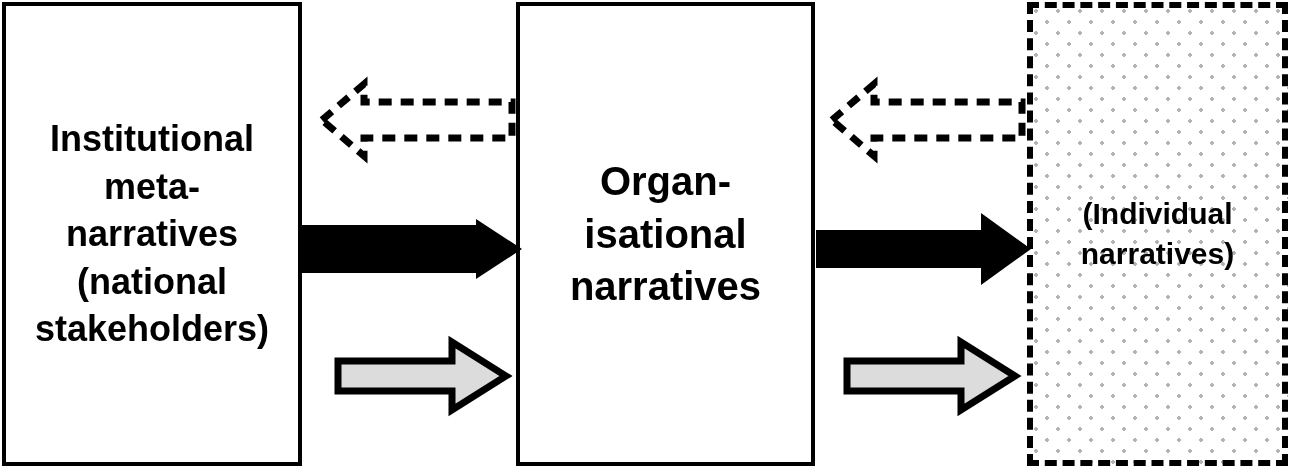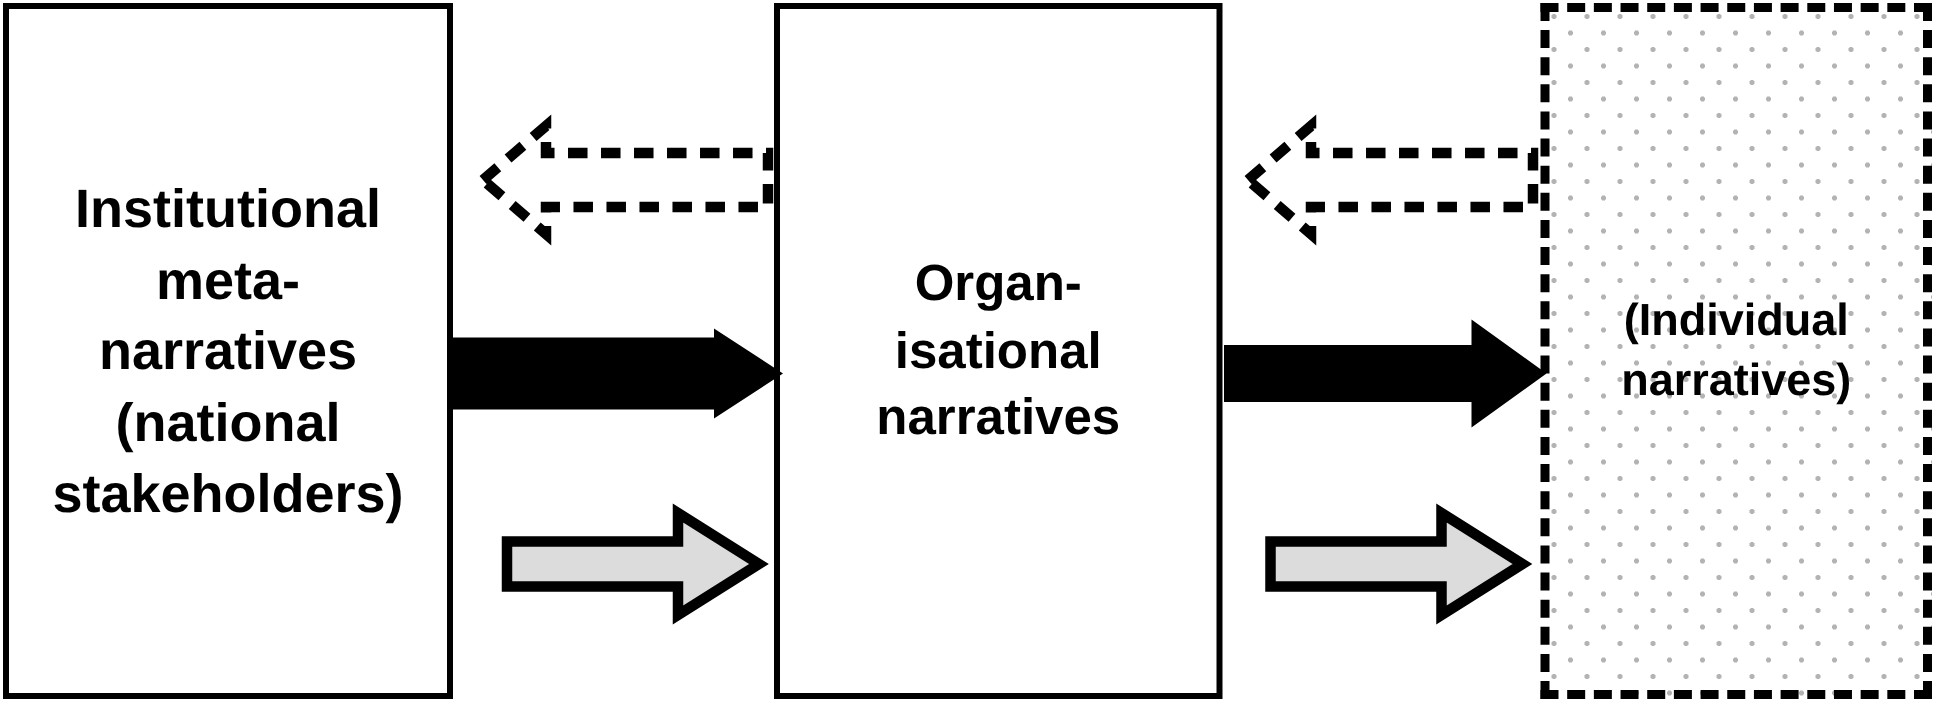--- a/index.html
+++ b/index.html
@@ -47,21 +47,21 @@
     background-position: 0 0, 11px 11px;
   }
 
   #box-institutional {
     left: 2px;  top: 2px;  width: 300px;  height: 464px;
     font-size: 36px;
     line-height: 1.32;
   }
   #box-organisational {
     left: 516px; top: 2px; width: 299px; height: 464px;
-    font-size: 34px;
+    font-size: 40px;
     line-height: 1.32;
   }
   #box-individual {
     left: 1027px; top: 2px; width: 261px; height: 464px;
     font-size: 30px;
     line-height: 1.32;
   }
 
   .box-label {
     padding: 0 10px;

